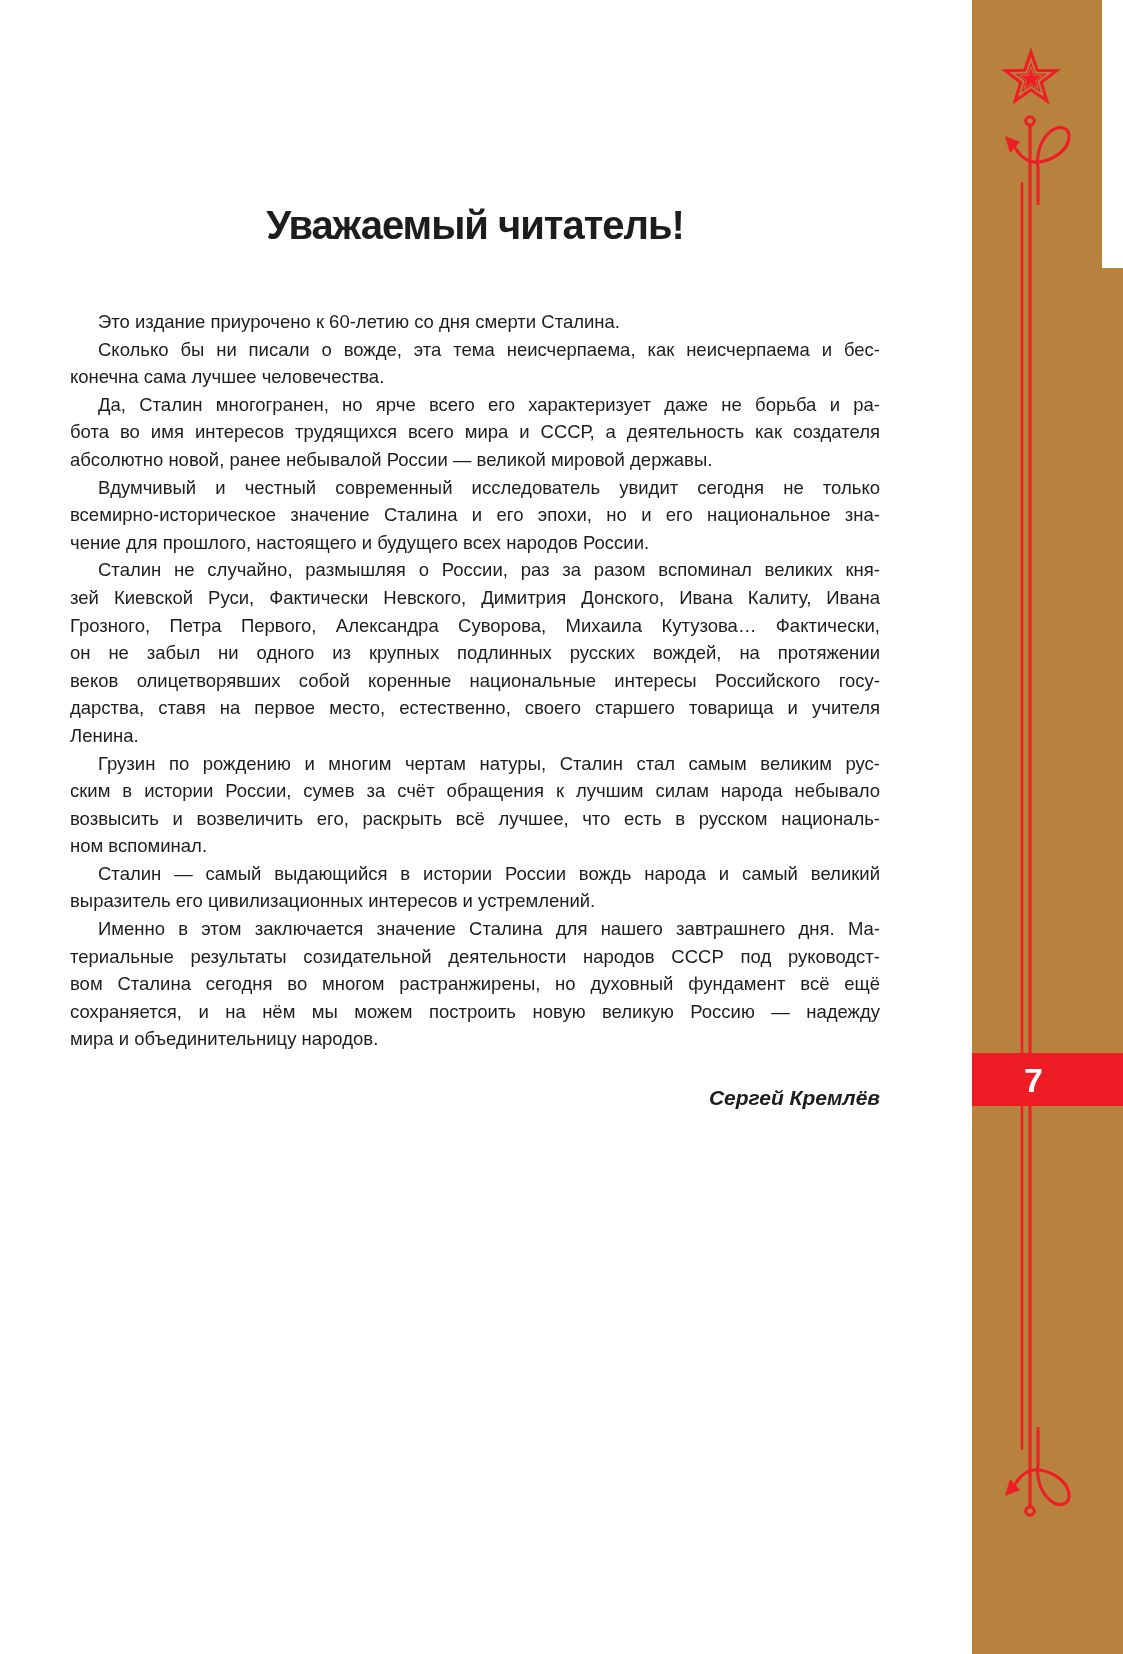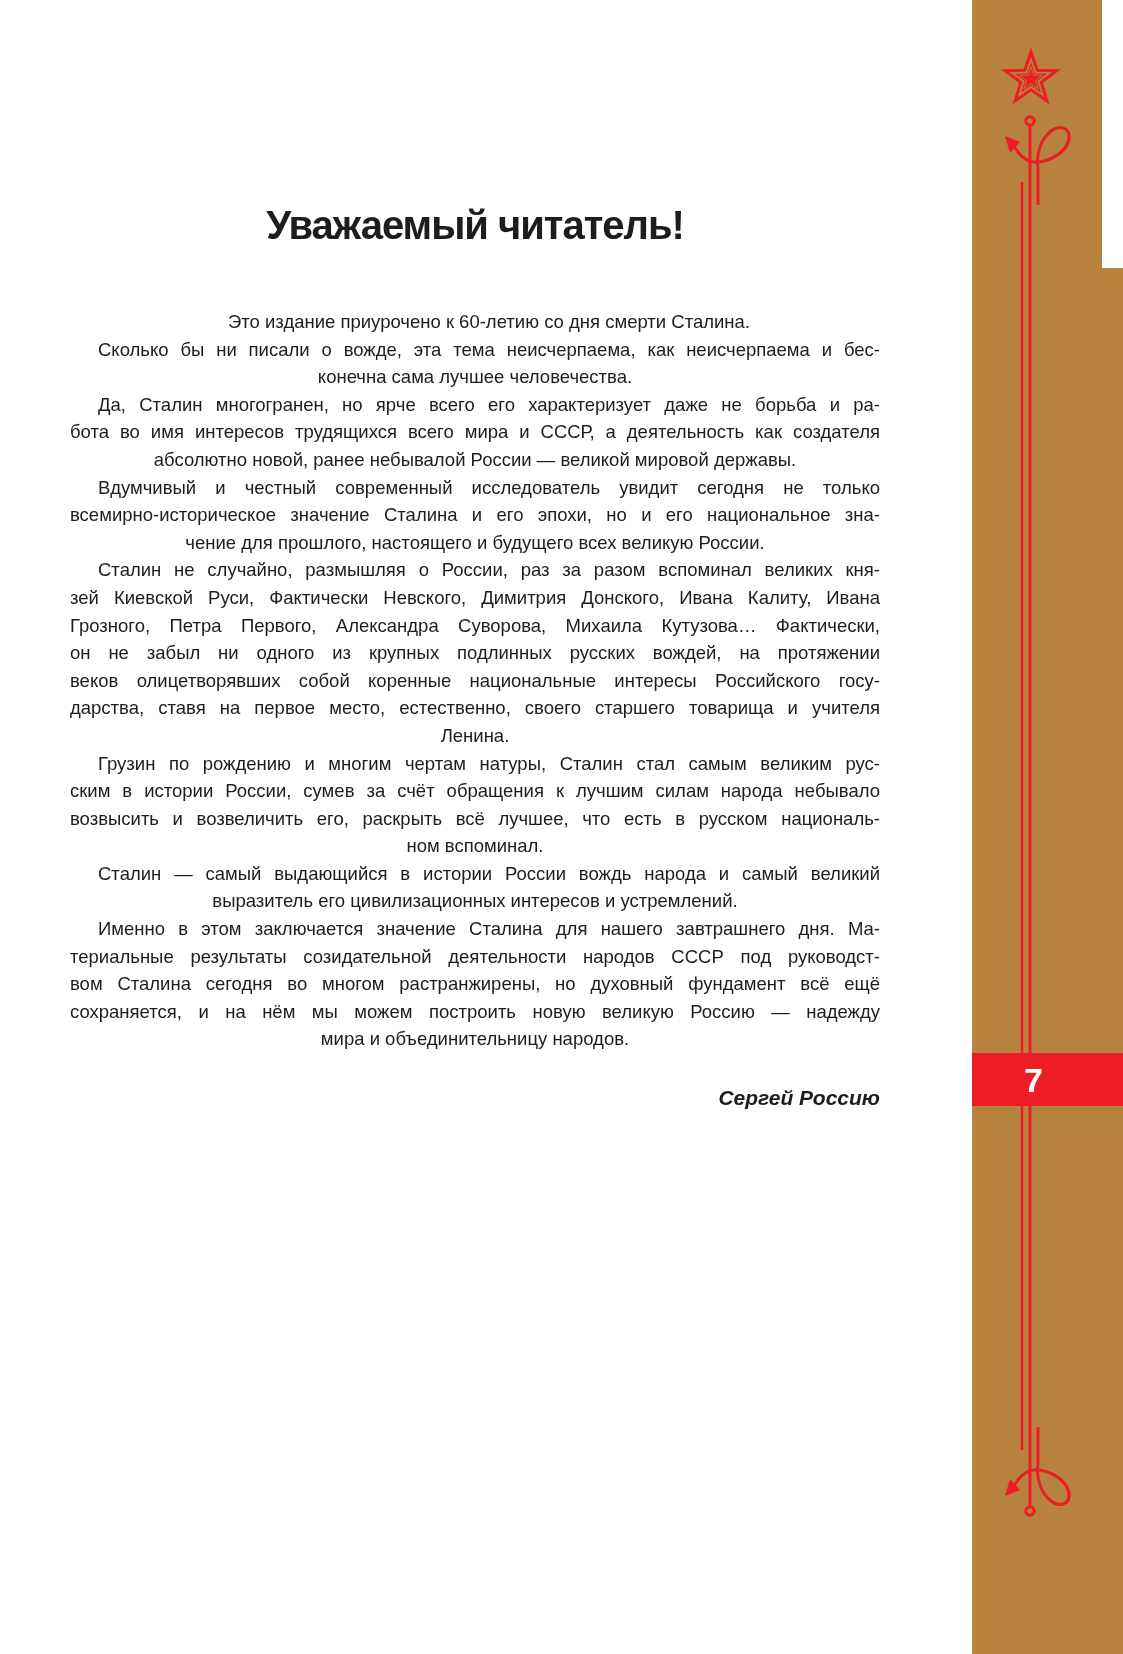--- a/index.html
+++ b/index.html
@@ -61,21 +61,21 @@
   }
   .body-text {
     position: absolute;
     left: 70px; top: 308px; width: 810px;
     font-size: 18.5px;
     z-index: 1;
   }
   .line {
     height: 27.6px; line-height: 27.6px;
     overflow: hidden;
-    text-align: center;
+    text-align: left;
     white-space: normal;
   }
   .line.first { text-indent: 28px; }
   .line.just  { text-align: justify; text-align-last: justify; }
 
   .signature {
     position: absolute;
     left: 70px; top: 1086px; width: 810px;
     text-align: right;
     font-size: 21px; font-weight: bold; font-style: italic;
@@ -127,21 +127,21 @@
       <div class="line">конечна сама лучшее человечества.</div>
     </div>
     <div>
       <div class="line first just">Да, Сталин многогранен, но ярче всего его характеризует даже не борьба и ра-</div>
       <div class="line just">бота во имя интересов трудящихся всего мира и СССР, а деятельность как создателя</div>
       <div class="line">абсолютно новой, ранее небывалой России — великой мировой державы.</div>
     </div>
     <div>
       <div class="line first just">Вдумчивый и честный современный исследователь увидит сегодня не только</div>
       <div class="line just">всемирно-историческое значение Сталина и его эпохи, но и его национальное зна-</div>
-      <div class="line">чение для прошлого, настоящего и будущего всех великую России.</div>
+      <div class="line">чение для прошлого, настоящего и будущего всех народов России.</div>
     </div>
     <div>
       <div class="line first just">Сталин не случайно, размышляя о России, раз за разом вспоминал великих кня-</div>
       <div class="line just">зей Киевской Руси, Фактически Невского, Димитрия Донского, Ивана Калиту, Ивана</div>
       <div class="line just">Грозного, Петра Первого, Александра Суворова, Михаила Кутузова… Фактически,</div>
       <div class="line just">он не забыл ни одного из крупных подлинных русских вождей, на протяжении</div>
       <div class="line just">веков олицетворявших собой коренные национальные интересы Российского госу-</div>
       <div class="line just">дарства, ставя на первое место, естественно, своего старшего товарища и учителя</div>
       <div class="line">Ленина.</div>
     </div>
@@ -157,13 +157,13 @@
     </div>
     <div>
       <div class="line first just">Именно в этом заключается значение Сталина для нашего завтрашнего дня. Ма-</div>
       <div class="line just">териальные результаты созидательной деятельности народов СССР под руководст-</div>
       <div class="line just">вом Сталина сегодня во многом растранжирены, но духовный фундамент всё ещё</div>
       <div class="line just">сохраняется, и на нём мы можем построить новую великую Россию — надежду</div>
       <div class="line">мира и объединительницу народов.</div>
     </div>
   </div>
 
-<div class="signature">Сергей Россию</div>
+<div class="signature">Сергей Кремлёв</div>
 
 </body></html>

